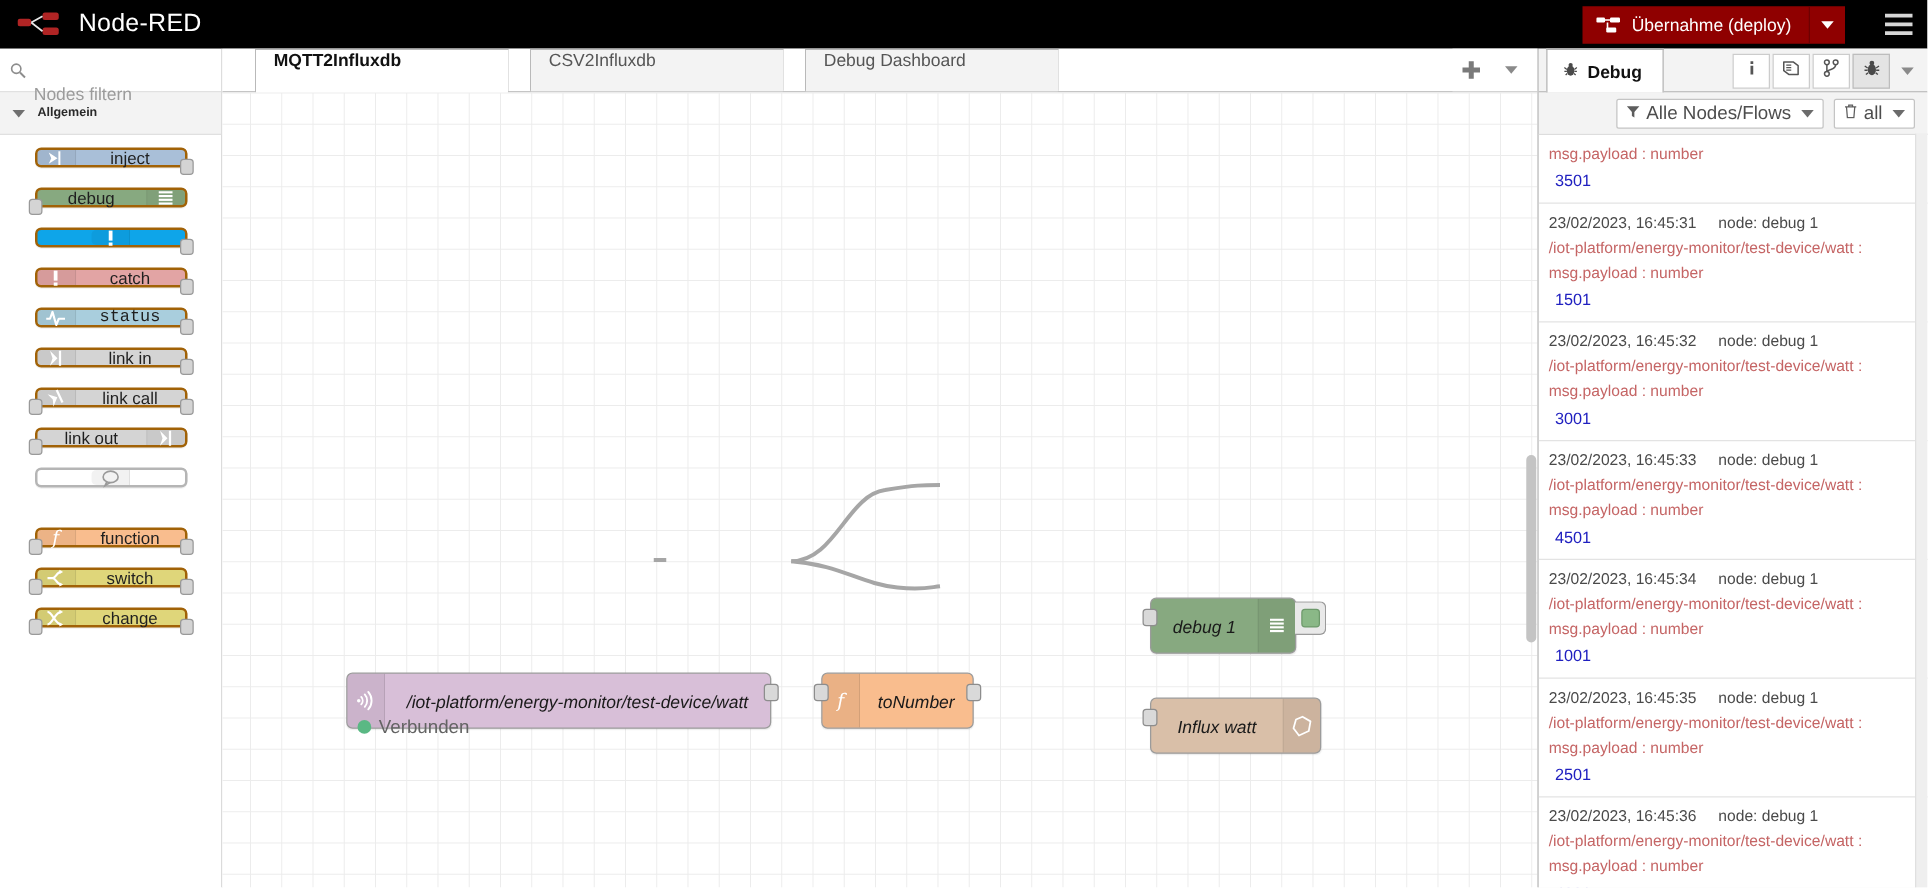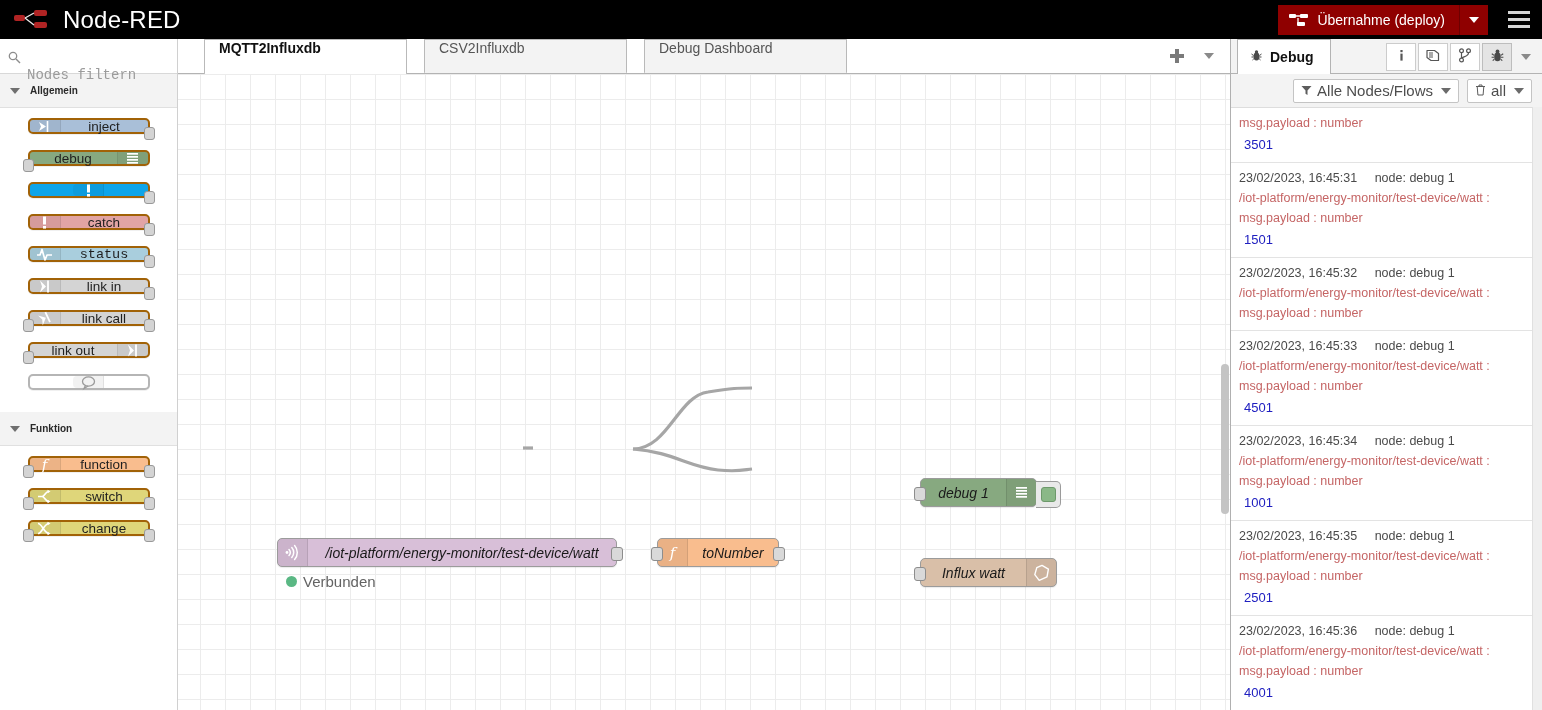--- a/index.html
+++ b/index.html
@@ -11,25 +11,25 @@
   #app { position: relative; width: 1542px; height: 710px; }
 
   
   #header {
     position: absolute; left: 0; top: 0; width: 1542px; height: 39px;
     background: #000; display: flex; align-items: center;
   }
   #logo-wrap { display: flex; align-items: center; padding-left: 14px; }
   .logo-svg { width: 40px; height: 22px; display: block; }
   #brand-title {
-    color: #fff; font-size: 24px; font-weight: 400; margin-left: 9px;
+    color: #fff; font-size: 20px; font-weight: 400; margin-left: 9px;
     letter-spacing: .2px;
   }
   #header-spacer { flex: 1; }
-  #deploy-group { display: flex; align-items: stretch; height: 30px; margin-right: 8px; }
+  #deploy-group { display: flex; align-items: stretch; height: 30px; margin-right: 20px; }
   #deploy-button {
     background: #8f0000; color: #fff; border: none; cursor: pointer;
     display: flex; align-items: center; gap: 9px;
     padding: 0 14px 0 11px; font-size: 14px;
     font-family: "Liberation Sans", sans-serif;
     border-right: 1px solid #6d0000;
   }
   #deploy-button .dep-icon { width: 19px; height: 14px; display: block; }
   #deploy-caret {
     background: #8f0000; border: none; cursor: pointer; width: 28px;
@@ -50,21 +50,21 @@
     position: absolute; left: 0; top: 39px; width: 178px; height: 671px;
     background: #fff; border-right: 1px solid #d0d0d0; overflow: hidden;
   }
   #palette-search {
     height: 35px; border-bottom: 1px solid #d8d8d8; display: flex;
     align-items: center; padding: 0 8px; background: #fff;
   }
   #palette-search .mag { width: 13px; height: 13px; flex: none; margin-right: 6px; }
   #palette-search input {
     border: none; outline: none; font-size: 14px; color: #444;
-    font-family: Liberation Mono, monospace; width: 100%; background: transparent; margin-top: 38px;
+    font-family: Liberation Sans, sans-serif; width: 100%; background: transparent; margin-top: 38px;
   }
   #palette-search input::placeholder { color: #9b9b9b; }
   .cat-header {
     height: 34px; background: #f3f3f3; border-bottom: 1px solid #e0e0e0;
     display: flex; align-items: center; padding-left: 10px; cursor: pointer;
   }
   .cat-header .chev {
     width: 0; height: 0; border-left: 5px solid transparent;
     border-right: 5px solid transparent; border-top: 6px solid #6f6f6f;
     margin-right: 10px;
@@ -143,21 +143,21 @@
     background-size: 25px 25px;
     background-position: -3px -0px;
   }
   #canvas-scrollbar-v {
     position: absolute; right: 1px; top: 290px; width: 8px; height: 150px;
     background: #c4c4c4; border-radius: 4px; cursor: pointer;
   }
   #flow-svg { position: absolute; left: 0; top: 0; width: 1052px; height: 636px; }
 
   .fnode {
-    position: absolute; height: 29px; border-radius: 5px;
+    position: absolute; height: 45px; border-radius: 5px;
     border: 1px solid #9b9b9b; display: flex; align-items: center;
     cursor: move; box-shadow: 0 1px 1px rgba(0,0,0,.08);
   }
   .fnode .fn-icon {
     width: 30px; height: 100%; display: flex; align-items: center;
     justify-content: center; background: rgba(0,0,0,.06);
     border-right: 1px solid rgba(0,0,0,.1); border-radius: 4px 0 0 4px;
   }
   .fnode .fn-icon.right {
     border-right: none; border-left: 1px solid rgba(0,0,0,.1);
@@ -394,24 +394,20 @@
           </div>
           <div class="pnode" style="background: rgb(255, 255, 255); border-color: rgb(181, 181, 181); flex-direction: column;">
             <span class="pn-icon">
               <svg width="17" height="17" viewBox="0 0 17 17">
                 <ellipse cx="8.5" cy="7.5" rx="6" ry="4.6" fill="none" stroke="#9a9a9a" stroke-width="1.3"></ellipse>
                 <path d="M5.5 11.2 L4 14.5 L8 12" fill="none" stroke="#9a9a9a" stroke-width="1.3"></path>
               </svg>
             </span>
             <span class="pn-label">comment</span>
           </div>
-        </div>
-        <div class="cat-header">
-          <span class="chev"></span>
-    <span class="cat-label">Funktion</span>
         </div>
         <div class="cat-body">
           <div class="pnode" style="background: rgb(249, 189, 142);">
             <span class="pn-icon">
               <svg width="17" height="17" viewBox="0 0 17 17">
                 <text x="8.5" y="13.5" font-family="DejaVu Serif, serif" font-size="15" font-style="italic" fill="#ffffff" text-anchor="middle">f</text>
               </svg>
             </span>
             <span class="pn-label">function</span>
             <span class="port out"></span>
@@ -613,20 +609,21 @@
           <div class="dbg-topic">/iot-platform/energy-monitor/test-device/watt :</div>
           <div class="dbg-prop">msg.payload : number</div>
           <div class="dbg-value">1501</div>
         </div>
         <div class="dbg-msg">
           <div class="dbg-meta">
       <span>23/02/2023, 16:45:32</span>
       <span class="dbg-node">node: debug 1</span></div>
           <div class="dbg-topic">/iot-platform/energy-monitor/test-device/watt :</div>
           <div class="dbg-prop">msg.payload : number</div>
+          <div class="dbg-value">3001</div>
         </div>
         <div class="dbg-msg">
           <div class="dbg-meta">
       <span>23/02/2023, 16:45:33</span>
       <span class="dbg-node">node: debug 1</span></div>
           <div class="dbg-topic">/iot-platform/energy-monitor/test-device/watt :</div>
           <div class="dbg-prop">msg.payload : number</div>
           <div class="dbg-value">4501</div>
         </div>
         <div class="dbg-msg">

